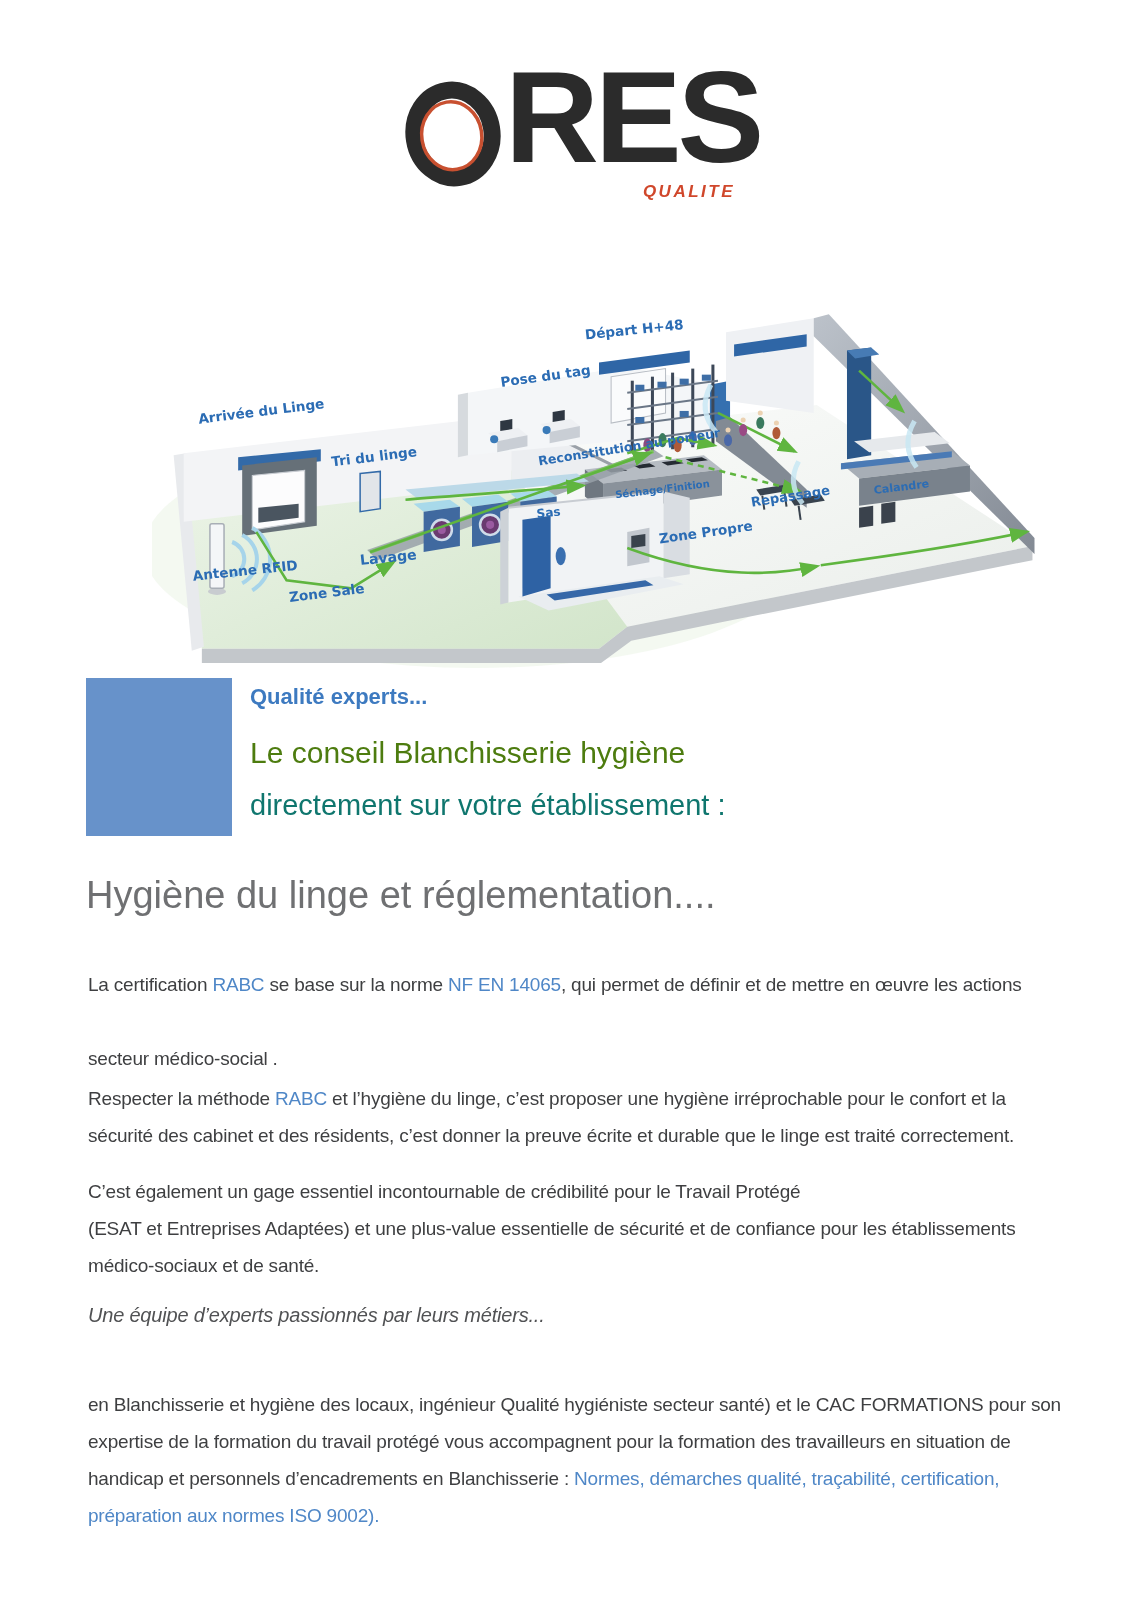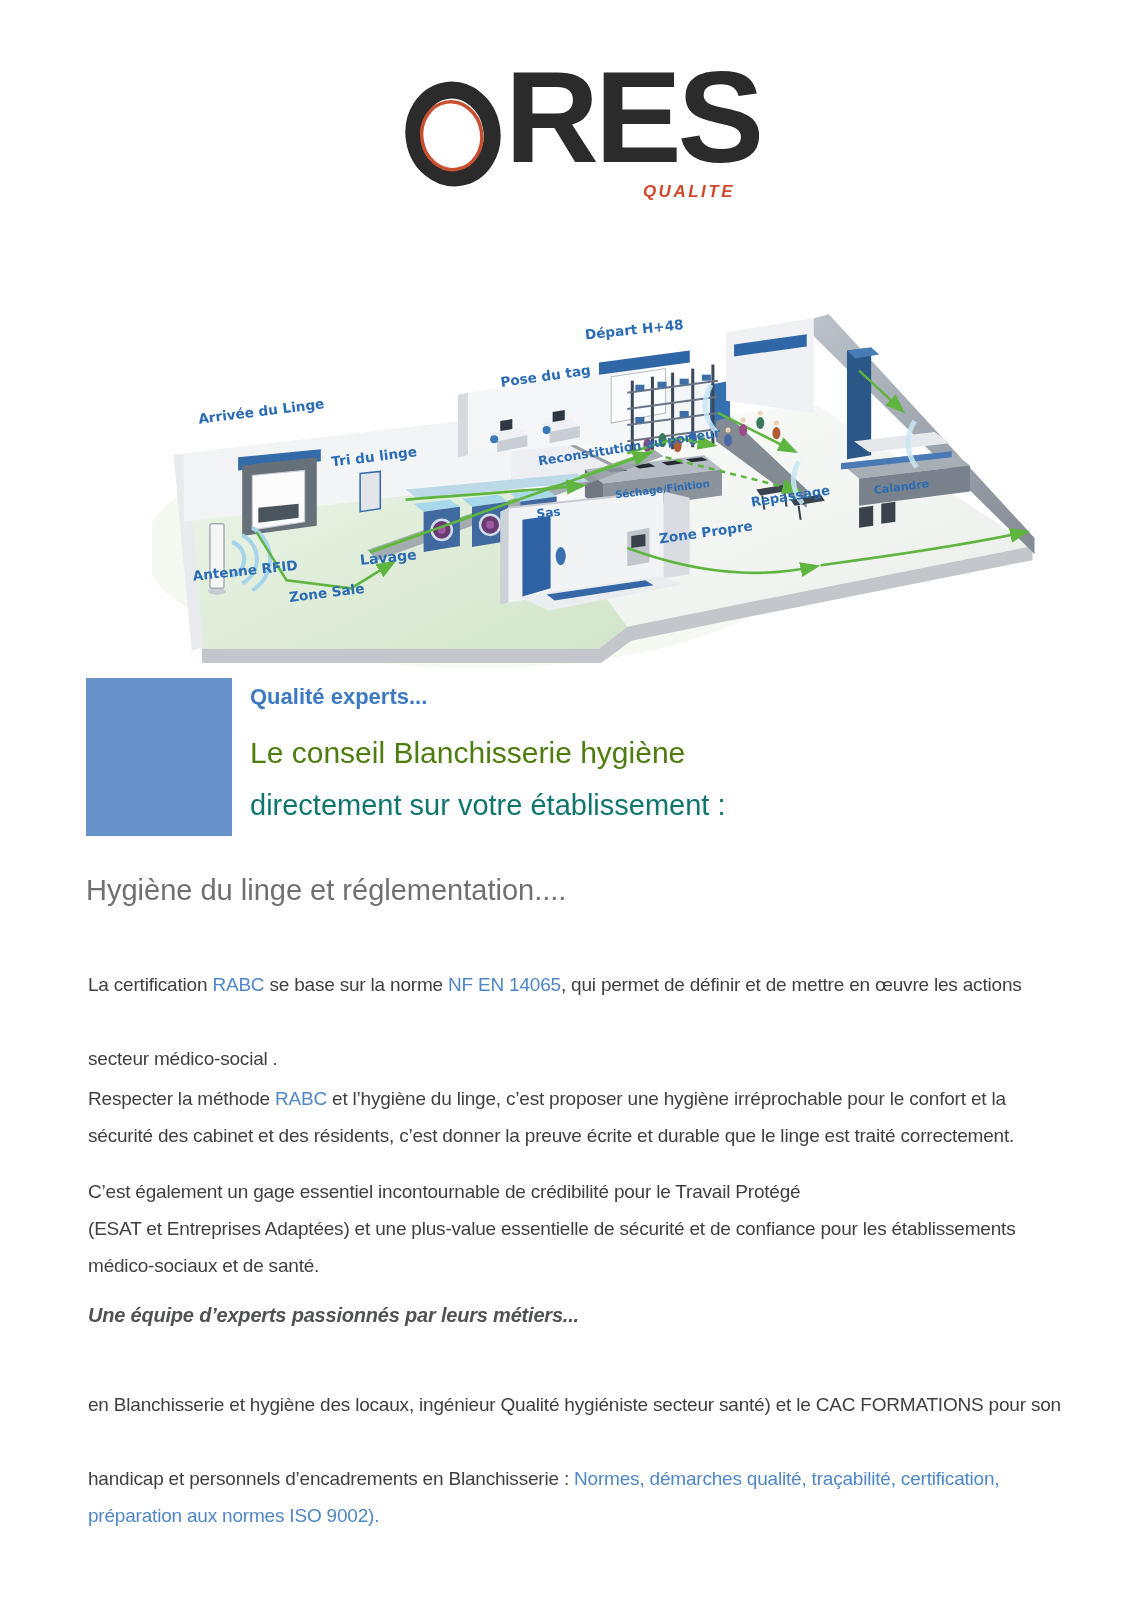--- a/index.html
+++ b/index.html
@@ -19,28 +19,28 @@
   .diagram text{font-family:"DejaVu Sans","Liberation Sans",sans-serif;font-weight:bold;
                 fill:#2b6cb4;}
 
   
   .blue-square{position:absolute;left:64px;top:678px;width:146px;height:158px;background:#6792ca;}
   .qe-title{position:absolute;left:228px;top:684px;font-size:22px;font-weight:700;color:#3d7ac0;}
   .qe-line1{position:absolute;left:228px;top:736px;font-size:30px;color:#4d7c0f;}
   .qe-line2{position:absolute;left:228px;top:789px;font-size:29px;color:#0f766e;}
 
   
-  .main-heading{position:absolute;left:64px;top:874px;font-size:29px;font-weight:400;color:#6f7072;}
+  .main-heading{position:absolute;left:64px;top:874px;font-size:38px;font-weight:400;color:#6f7072;}
 
   
   .body-p{position:absolute;left:66px;margin:0;font-size:19px;line-height:37px;
           letter-spacing:-0.2px;color:#3e3f41;}
   .lnk{color:#4f87c7;text-decoration:none;cursor:pointer;}
   .experts-heading{position:absolute;left:66px;top:1304px;margin:0;font-size:20px;
-                   font-weight:700;font-style:italic;color:#515254;letter-spacing:-0.2px;}
+                   font-weight:400;font-style:italic;color:#515254;letter-spacing:-0.2px;}
 </style>
 </head>
 <body>
 
 <div class="page">
 
   <div class="logo">
     <svg class="logo-ring" width="96" height="112" viewBox="0 0 96 112">
       <ellipse cx="48" cy="56" rx="39" ry="44" fill="none" stroke="#2b2b2b" stroke-width="17" transform="rotate(-9 48 56)"></ellipse>
       <ellipse cx="46.5" cy="57.5" rx="30" ry="34" fill="none" stroke="#c85030" stroke-width="3.5" transform="rotate(-9 48 56)"></ellipse>
@@ -297,18 +297,18 @@
     <span>C’est également un gage essentiel incontournable de crédibilité pour le Travail Protégé</span><br>
     <span>(ESAT et Entreprises Adaptées) et une plus-value essentielle de sécurité et de confiance pour les établissements</span><br>
     <span>médico-sociaux et de santé.</span>
   </p>
 
   <p class="experts-heading">Une équipe d’experts passionnés par leurs métiers...</p>
 
   <p class="body-p" style="top:1349px">
     <br>
     <span>en Blanchisserie et hygiène des locaux, ingénieur Qualité hygiéniste secteur santé) et le CAC FORMATIONS pour son</span><br>
-    <br>
+    <span>expertise de la formation du travail protégé vous accompagnent pour la formation des travailleurs en situation de</span><br>
     <span>handicap et personnels d’encadrements en Blanchisserie : </span><a class="lnk">Normes, démarches qualité, traçabilité, certification,</a><br>
     <a class="lnk">préparation aux normes ISO 9002).</a>
   </p>
 
 </div>
 
 </body></html>

